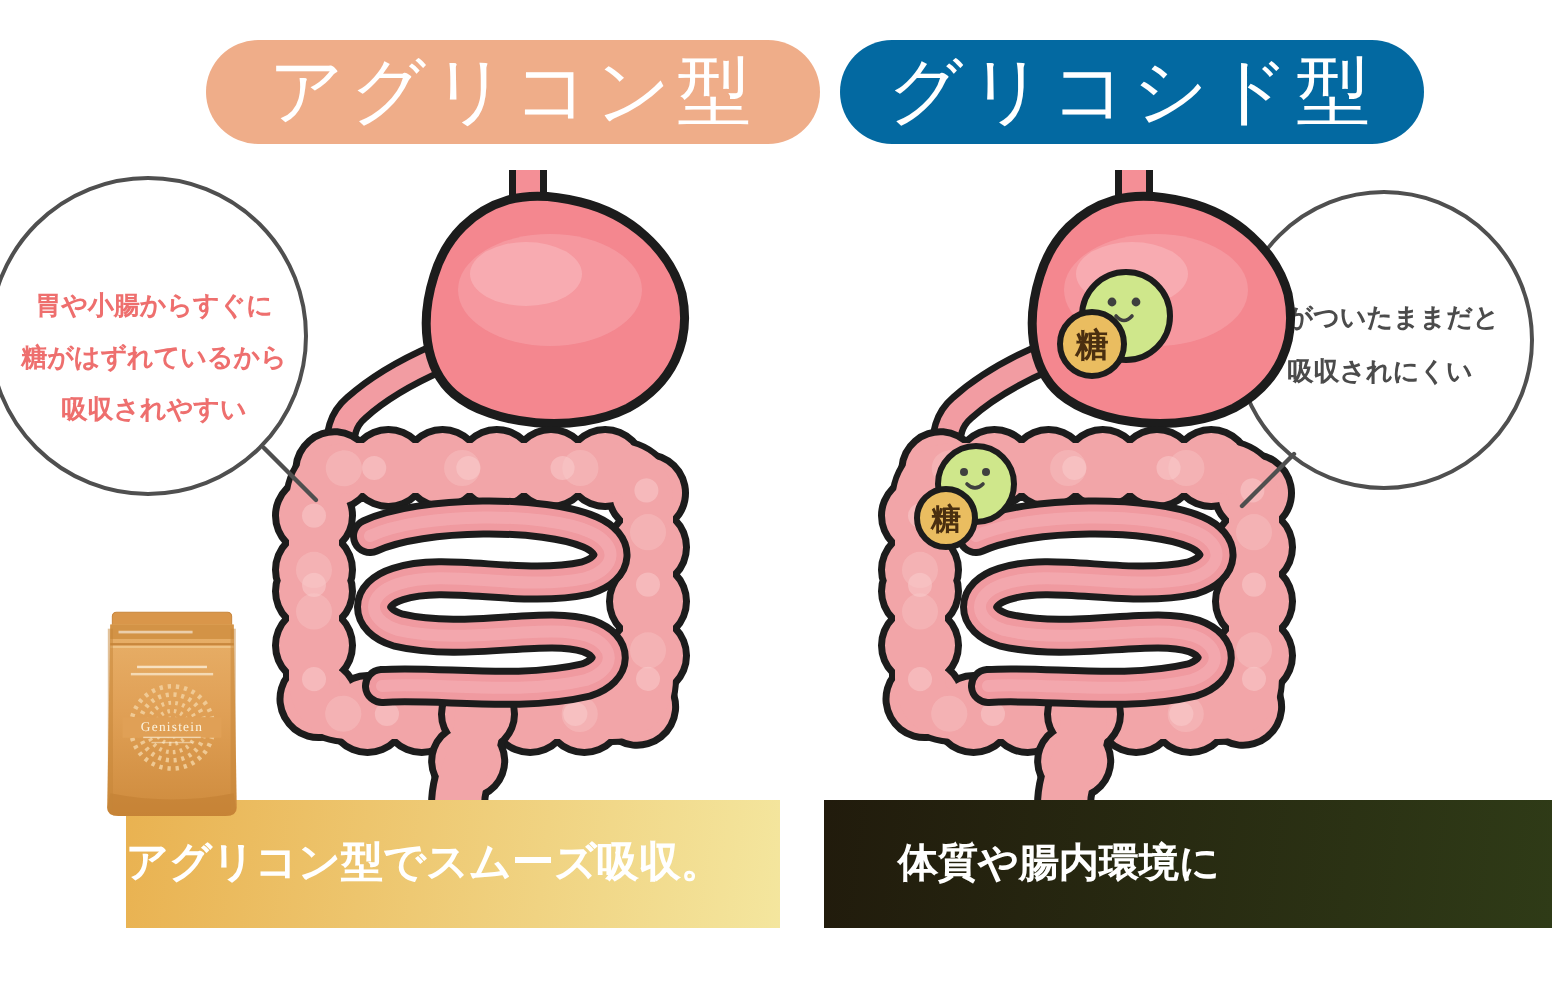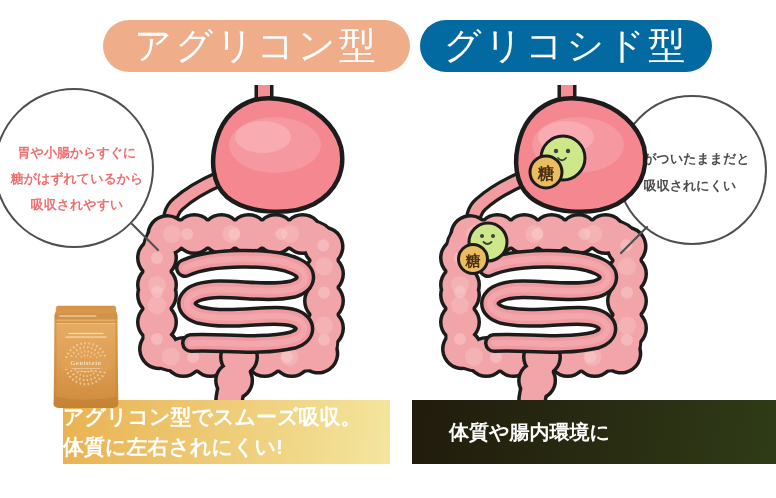--- a/index.html
+++ b/index.html
@@ -186,21 +186,20 @@
     <text x="34" y="61.5" font-family="Liberation Serif, DejaVu Serif, serif" font-size="6.5" letter-spacing="0.6" fill="#fcf4e0" text-anchor="middle">Genistein</text>
     <rect x="20" y="64.5" width="28" height="0.7" fill="#fcf4e0" opacity="0.65"></rect>
     <rect x="24" y="67" width="20" height="0.7" fill="#fcf4e0" opacity="0.5"></rect>
     <path d="M4,92 Q34,98 64,92 L65,99 Q65.5,103 60,103 L8,103 Q2.5,103 2.5,99 Z" fill="#bc7a2e" opacity="0.45"></path>
     <rect x="2.8" y="12" width="2.5" height="88" fill="#c58538" opacity="0.5"></rect>
     <rect x="62.5" y="12" width="2.5" height="88" fill="#c58538" opacity="0.5"></rect>
   </svg>
 
   <div class="banner banner-left">
     <div>アグリコン型でスムーズ吸収。</div>
-    <div>体質に左右されにくい!</div>
   </div>
   <div class="banner banner-right">
     <div>体質や腸内環境に</div>
   </div>
 
   <div class="badge badge-left">アグリコン型</div>
   <div class="badge badge-right">グリコシド型</div>
 
 </div>
 

